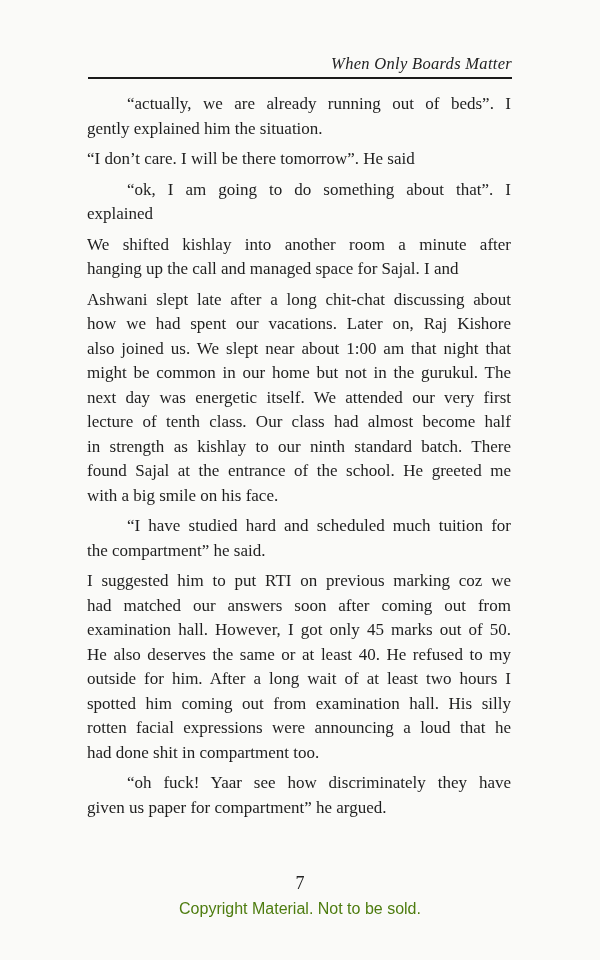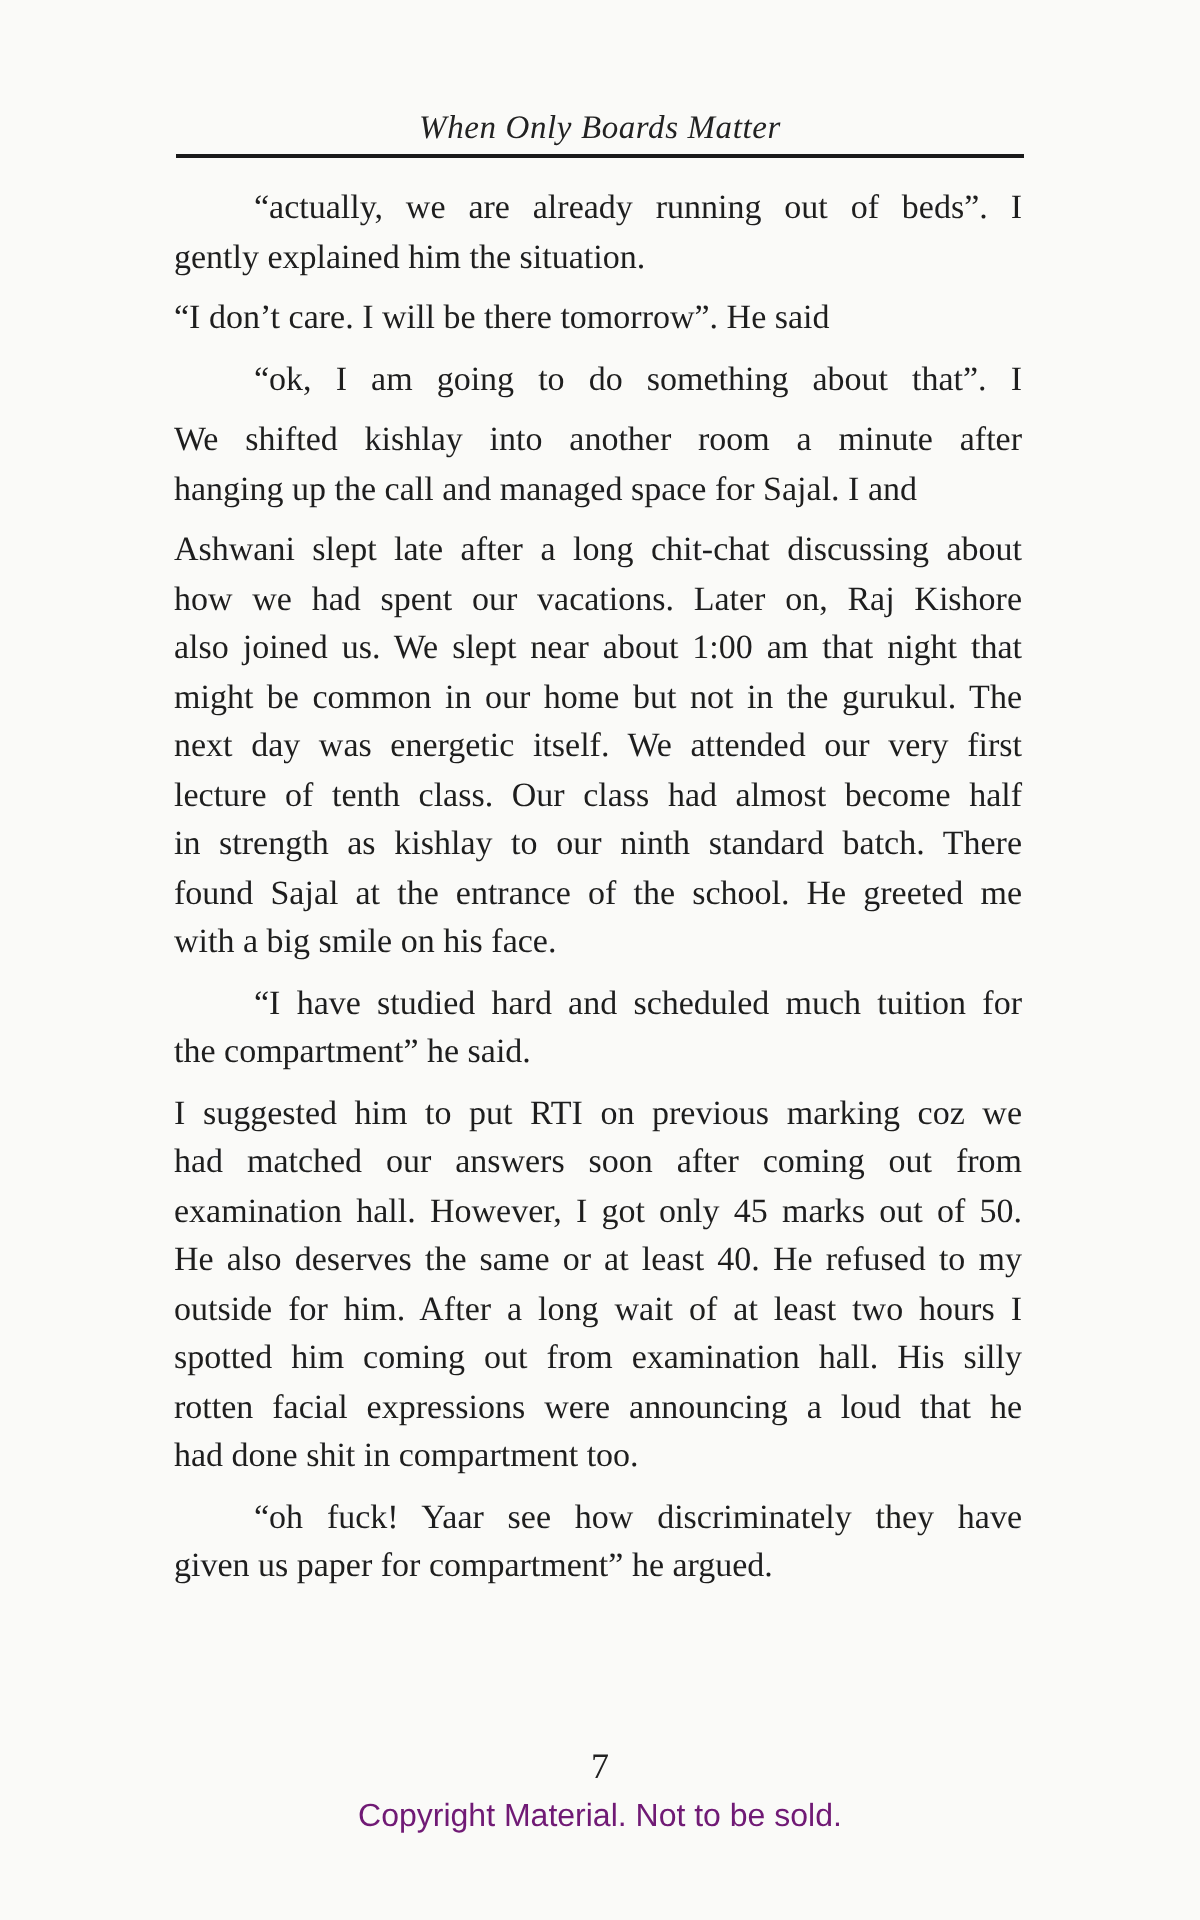--- a/index.html
+++ b/index.html
@@ -12,21 +12,21 @@
     height: 960px;
     background: #fafaf8;
     color: #1e1e1e;
     font-family: "Liberation Serif", "DejaVu Serif", serif;
     overflow: hidden;
   }
   .header {
     padding-top: 54px;
     width: 424px;
     margin: 0 auto;
-    text-align: center;
+    text-align: right;
   }
   .running-title {
     font-style: italic;
     font-size: 16.5px;
     line-height: 20px;
     letter-spacing: 0.3px;
     color: #222;
   }
   .header-rule {
     margin-top: 3px;
@@ -63,21 +63,21 @@
   .page-number {
     font-size: 18px;
     line-height: 22px;
     color: #222;
   }
   .copyright {
     margin-top: 5px;
     font-family: "Liberation Sans", "DejaVu Sans", sans-serif;
     font-size: 16px;
     line-height: 20px;
-    color: #701a75;
+    color: #4d7c0f;
   }
 </style>
 </head>
 <body>
 
 <div class="page">
 
   <div class="header">
     <div class="running-title">When Only Boards Matter</div>
     <div class="header-rule"></div>
@@ -86,20 +86,21 @@
   <div class="body-col">
       <div class="para">
         <div class="line just ind">“actually, we are already running out of beds”. I</div>
         <div class="line">gently explained him the situation.</div>
       </div>
       <div class="para">
         <div class="line">“I don’t care. I will be there tomorrow”. He said</div>
       </div>
       <div class="para">
         <div class="line just ind">“ok, I am going to do something about that”. I</div>
+        <div class="line">explained</div>
       </div>
       <div class="para">
         <div class="line just">We shifted kishlay into another room a minute after</div>
         <div class="line">hanging up the call and managed space for Sajal. I and</div>
       </div>
       <div class="para">
         <div class="line just">Ashwani slept late after a long chit-chat discussing about</div>
         <div class="line just">how we had spent our vacations. Later on, Raj Kishore</div>
         <div class="line just">also joined us. We slept near about 1:00 am that night that</div>
         <div class="line just">might be common in our home but not in the gurukul. The</div>

